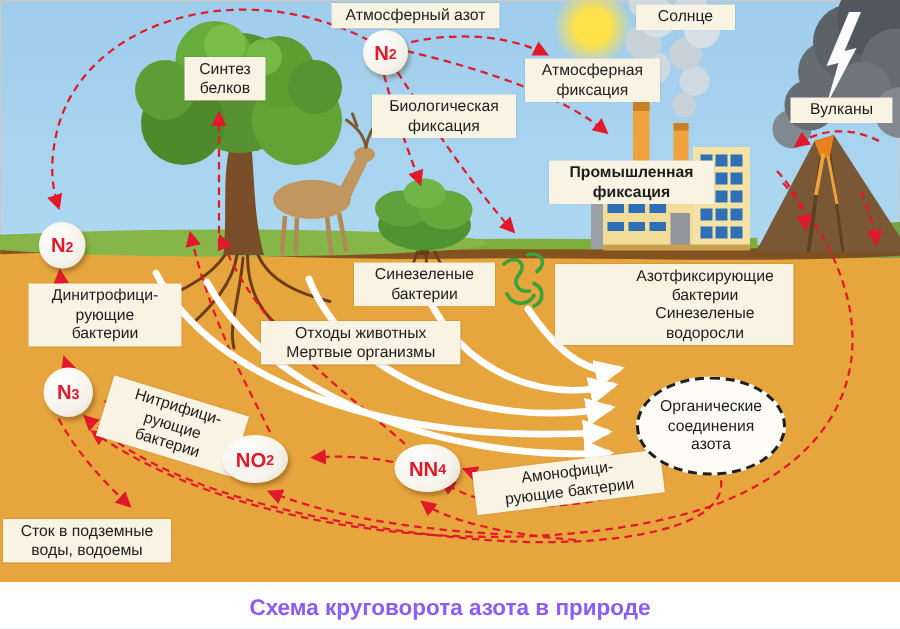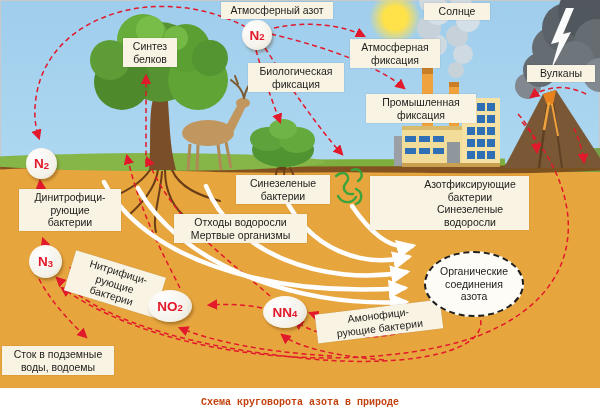--- a/index.html
+++ b/index.html
@@ -29,21 +29,21 @@
   .oval{
     position:absolute;z-index:3;background:#fdfcf6;
     border:2px dashed #1e1e1e;border-radius:50%;
     display:flex;flex-direction:column;align-items:center;justify-content:center;
     font-size:10.5px;line-height:1.2;color:#1c1c1a;text-align:center;
   }
   .titleband{
     position:absolute;left:0;top:388px;width:600px;height:31px;
     background:#ffffff;z-index:5;text-align:center;
   }
-  .titleband .t{font-weight:bold;font-size:10px;color:#c2410c;padding-top:9px;font-family:Liberation Mono, monospace;}
+  .titleband .t{font-weight:bold;font-size:15px;color:#8b5cf6;padding-top:9px;}
 </style>
 </head>
 <body>
 
 <div id="stage">
 
   <svg width="600" height="388" viewBox="0 0 600 388" style="z-index:1">
     <defs>
       <radialGradient id="sunG" cx="50%" cy="50%" r="50%">
         <stop offset="0%" stop-color="#fff48f"></stop>
@@ -250,21 +250,21 @@
       <div>белков</div>
   </div>
   <div class="lbl" style="left:248px;top:63px;width:90px;">
     <div>Биологическая</div>
       <div>фиксация</div>
   </div>
   <div class="lbl" style="left:350px;top:39px;width:84px;">
     <div>Атмосферная</div>
       <div>фиксация</div>
   </div>
-  <div class="lbl" style="left:366px;top:94px;width:104px;">
+  <div class="lbl" style="left:366px;top:107px;width:104px;font-weight:bold;">
     <div>Промышленная</div>
       <div>фиксация</div>
   </div>
   <div class="lbl" style="left:527px;top:65px;width:62px;">
     <div>Вулканы</div>
   </div>
   <div class="lbl" style="left:2px;top:189px;width:96px;margin-left:17px;">
     <div>Динитрофици-</div>
       <div>рующие</div>
       <div>бактерии</div>
@@ -273,21 +273,21 @@
     <div>Синезеленые</div>
       <div>бактерии</div>
   </div>
   <div class="lbl" style="left:370px;top:176px;width:112px;padding-left:44px;">
     <div>Азотфиксирующие</div>
       <div>бактерии</div>
       <div>Синезеленые</div>
       <div>водоросли</div>
   </div>
   <div class="lbl" style="left:174px;top:214px;width:127px;">
-    <div>Отходы водоросли</div>
+    <div>Отходы животных</div>
       <div>Мертвые организмы</div>
   </div>
   <div class="lbl tilt17" style="left:68px;top:263px;width:88px;">
     <div>Нитрифици-</div>
       <div>рующие</div>
       <div>бактерии</div>
   </div>
   <div class="lbl tiltm7" style="left:316px;top:307px;width:120px;">
     <div>Амонофици-</div>
       <div>рующие бактерии</div>

